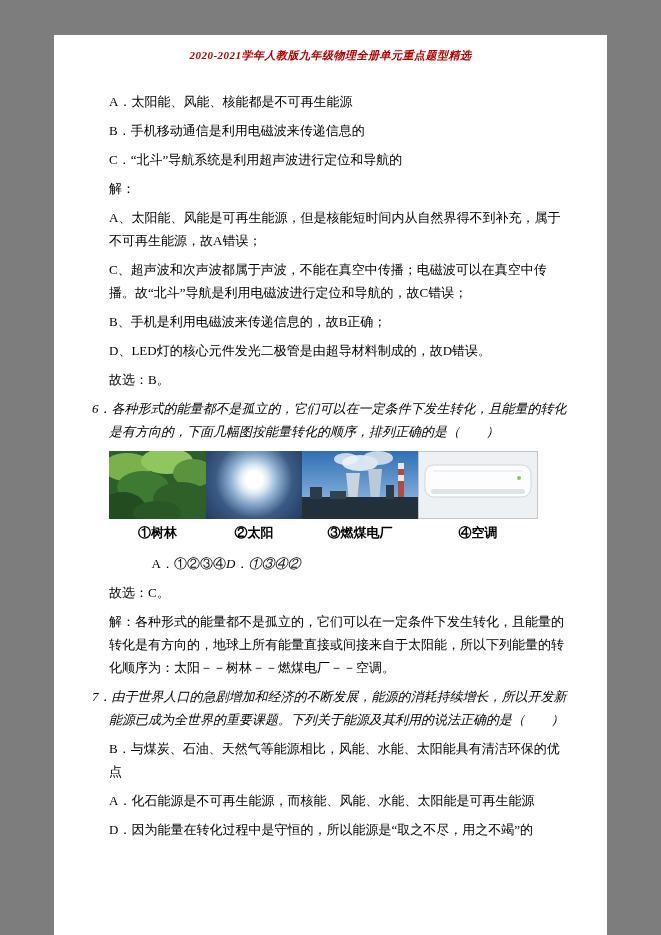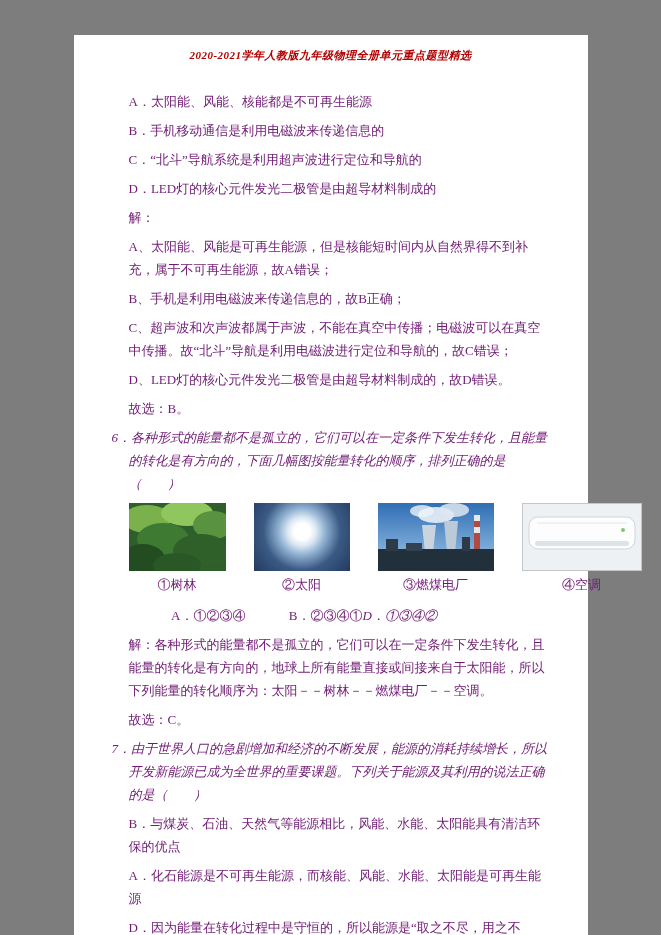--- a/index.html
+++ b/index.html
@@ -3,49 +3,50 @@
 <meta charset="utf-8">
 <style>
   * { margin:0; padding:0; box-sizing:border-box; }
   html, body { width:661px; height:935px; }
   body {
     background:#7d7d7d;
     font-family:"Liberation Serif","DejaVu Serif",serif;
     overflow:hidden;
   }
   .page {
-    width:514px;
+    width:553px;
     height:900px;
     margin:35px auto 15px;
     background:#ffffff;
     padding-top:13px;
   }
   .doc-header {
     text-align:center;
     font-size:11px;
     font-weight:bold;
     font-style:italic;
     color:#b30000;
     letter-spacing:0.5px;
   }
   .content {
     padding:27px 40px 0 55px;
-    color:#701a75;
+    color:#000000;
   }
   .content p {
     font-size:13px;
     line-height:23px;
     margin-bottom:6px;
   }
   .stem { text-indent:-17px; margin-left:0;font-style:italic; }
   .figures {
     display:flex;
     align-items:flex-start;
-    gap:28px;
+    gap:0;
     margin:8px 0 2px;
+    font-weight:bold;
   }
   .figure { display:flex; flex-direction:column; align-items:center; }
   .figure .caption { font-size:13px; line-height:22px; margin-top:3px; }
   .img { display:block; }
   .img svg { display:block; }
   .img-sun {
     width:96px; height:68px;
     background:radial-gradient(circle at 50% 42%, #ffffff 0%, #ffffff 13%, #dbe8f3 23%, #8fb0d0 38%, #3a5a85 62%, #233a5e 100%);
   }
   .img-ac { border:1px solid #c2c6ca; }
@@ -64,26 +65,25 @@
 
 <div class="page">
 
   <div class="doc-header">2020-2021学年人教版九年级物理全册单元重点题型精选</div>
 
   <div class="content">
 
     <p>A．太阳能、风能、核能都是不可再生能源</p>
     <p>B．手机移动通信是利用电磁波来传递信息的</p>
     <p>C．“北斗”导航系统是利用超声波进行定位和导航的</p>
-    <p>D．LED灯的核心元件发光二极管是由超导材料制成的</p>
 
     <p>解：</p>
     <p>A、太阳能、风能是可再生能源，但是核能短时间内从自然界得不到补充，属于不可再生能源，故A错误；</p>
+    <p>C、超声波和次声波都属于声波，不能在真空中传播；电磁波可以在真空中传播。故“北斗”导航是利用电磁波进行定位和导航的，故C错误；</p>
     <p>B、手机是利用电磁波来传递信息的，故B正确；</p>
-    <p>C、超声波和次声波都属于声波，不能在真空中传播；电磁波可以在真空中传播。故“北斗”导航是利用电磁波进行定位和导航的，故C错误；</p>
     <p>D、LED灯的核心元件发光二极管是由超导材料制成的，故D错误。</p>
     <p>故选：B。</p>
 
     <p class="stem">6．各种形式的能量都不是孤立的，它们可以在一定条件下发生转化，且能量的转化是有方向的，下面几幅图按能量转化的顺序，排列正确的是（　　）</p>
 
     <div class="figures">
 
       <div class="figure">
         <span class="img">
           <svg width="97" height="68" viewBox="0 0 97 68" preserveAspectRatio="none">
@@ -142,26 +142,25 @@
             <circle cx="100" cy="26" r="2" fill="#7ec96a"></circle>
           </svg>
         </span>
         <span class="caption">④空调</span>
       </div>
 
     </div>
 
     <div class="choice-row">
       <span>A．①②③④</span>
-      <span>B．②③④①</span>
       <span>D．①③④②</span>
     </div>
 
+    <p>故选：C。</p>
     <p>解：各种形式的能量都不是孤立的，它们可以在一定条件下发生转化，且能量的转化是有方向的，地球上所有能量直接或间接来自于太阳能，所以下列能量的转化顺序为：太阳－－树林－－燃煤电厂－－空调。</p>
-    <p>故选：C。</p>
 
     <p class="stem">7．由于世界人口的急剧增加和经济的不断发展，能源的消耗持续增长，所以开发新能源已成为全世界的重要课题。下列关于能源及其利用的说法正确的是（　　）</p>
 
     <p>B．与煤炭、石油、天然气等能源相比，风能、水能、太阳能具有清洁环保的优点</p>
     <p>A．化石能源是不可再生能源，而核能、风能、水能、太阳能是可再生能源</p>
     <p>D．因为能量在转化过程中是守恒的，所以能源是“取之不尽，用之不竭”的</p>
 
   </div>
 </div>
 

